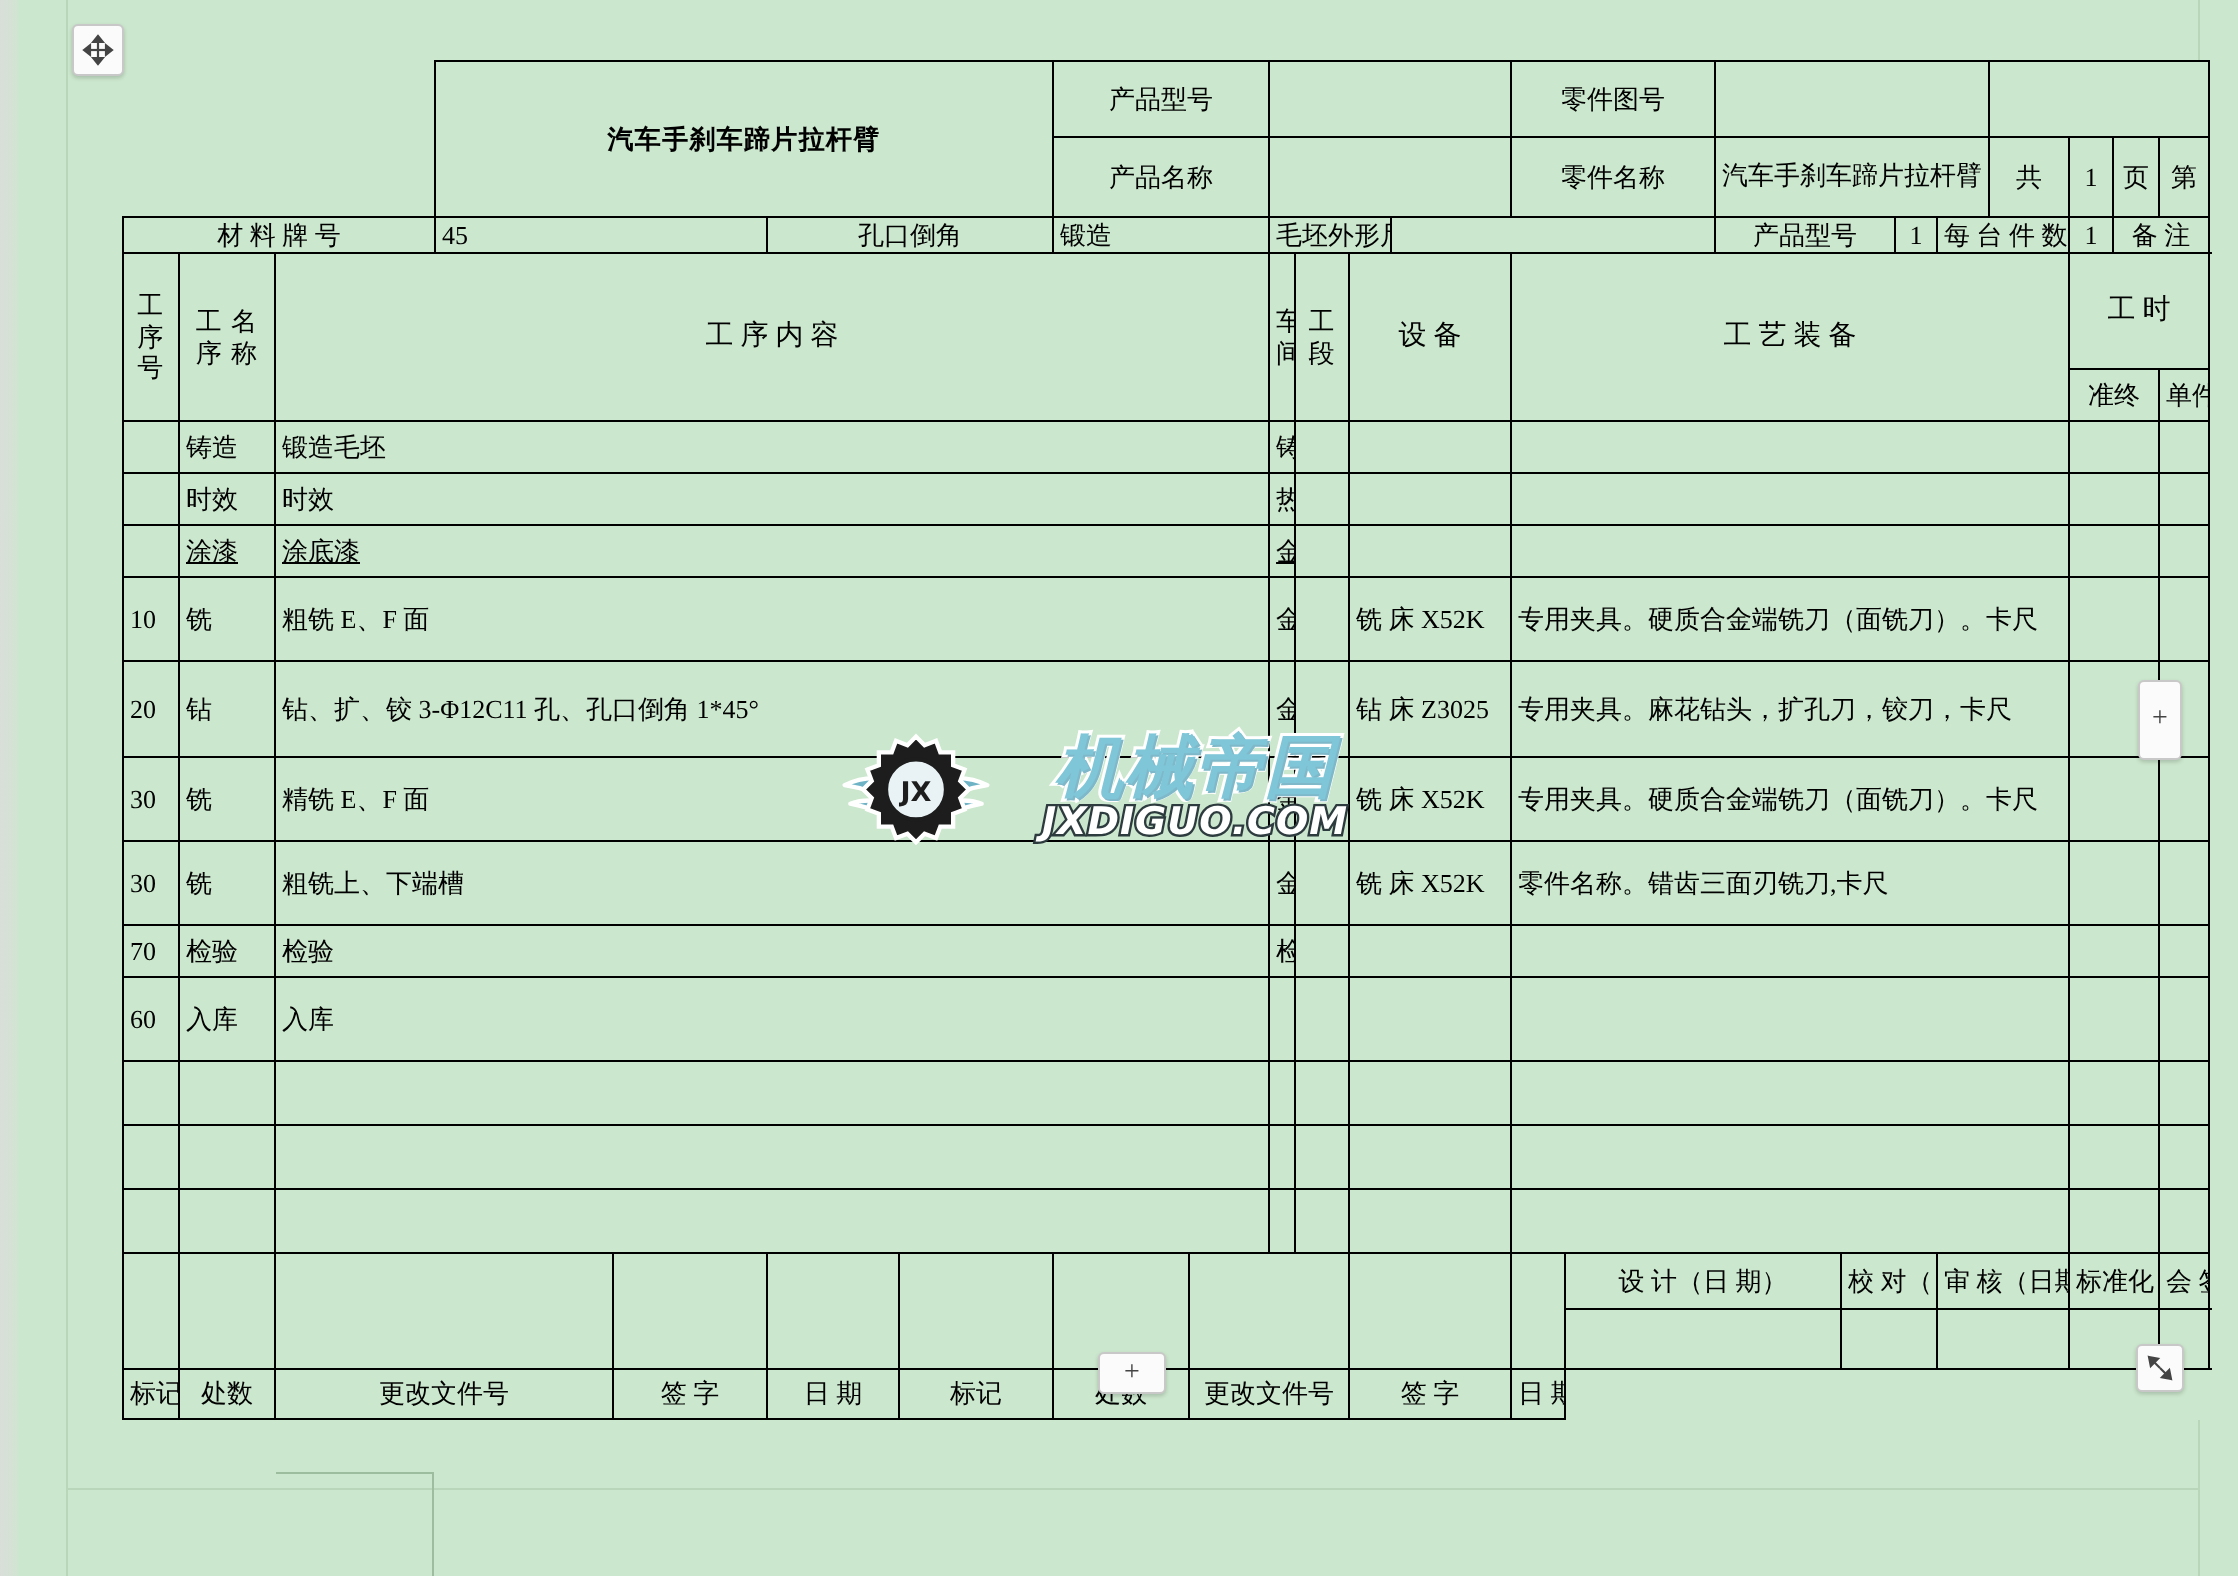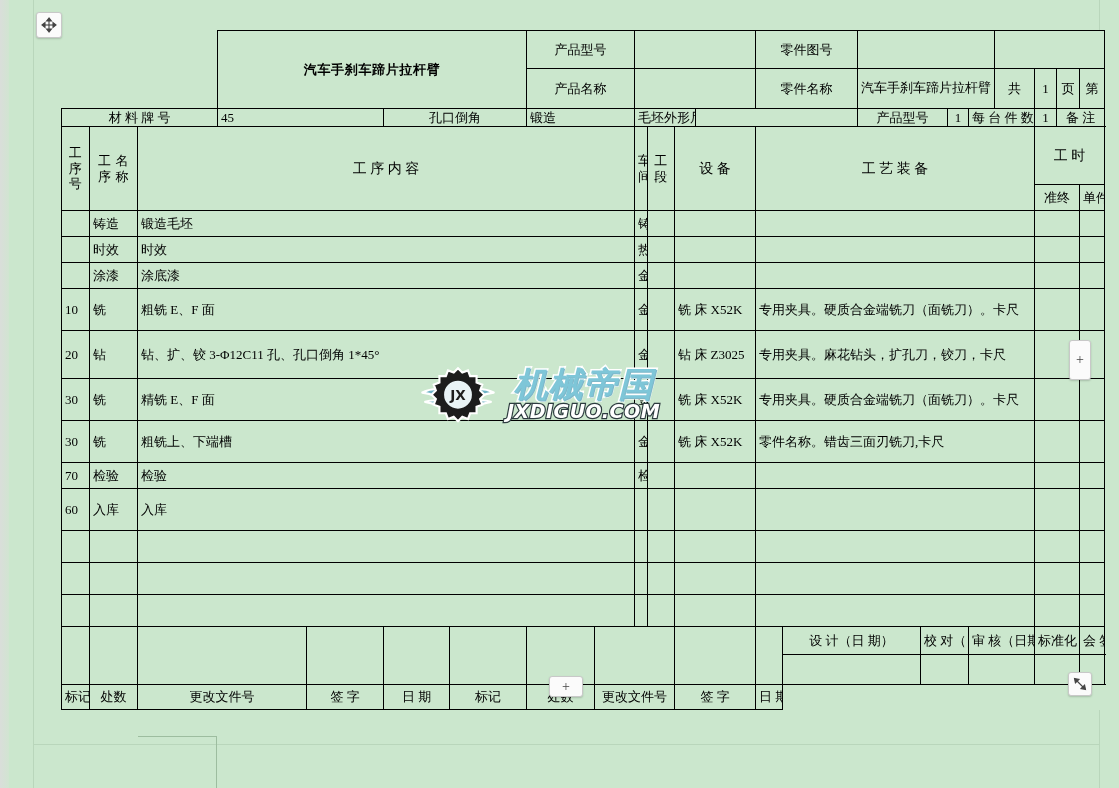--- a/index.html
+++ b/index.html
@@ -57,21 +57,21 @@
   .vstack{display:block;text-align:center;}
   .nb-l{border-left:none !important;}
   .nb-t{border-top:none !important;}
   .sml{font-size:12px;}
   .tiny{font-size:11.5px;}
   .num{font-family:"Liberation Serif","DejaVu Serif",serif;}
 
   
   #watermark{
     position:absolute;left:415px;top:358px;width:300px;height:72px;
-    pointer-events:none;display:flex;align-items:center;gap:6px;
+    pointer-events:none;display:flex;align-items:center;gap:20px;
   }
   #wm-logo{width:86px;height:60px;position:relative;flex:0 0 auto;}
   #wm-text{display:flex;flex-direction:column;align-items:center;line-height:1;font-style:italic;}
   .wm-cn{
     font-size:34px;font-weight:bold;letter-spacing:1px;
     color:#7ec6d8;
     -webkit-text-stroke:3px #ffffff;
     paint-order:stroke fill;
     font-family:"DejaVu Sans","Liberation Sans",sans-serif;
     text-shadow:1px 1px 0 #7fb8c9;
@@ -220,21 +220,21 @@
           <td class="lft"></td>
           <td class="lft">时效</td>
           <td colspan="7" class="lft">时效</td>
           <td class="lft">热</td>
           <td class="lft"></td>
           <td colspan="2" class="lft tiny wrapcell"></td>
           <td colspan="7" class="lft wrapcell"></td>
           <td colspan="2" class="lft"></td>
           <td class="lft"></td>
         </tr>
-        <tr style="height: 26px;">
+        <tr style="height: 26px; text-decoration: underline;">
           <td class="lft"></td>
           <td class="lft">涂漆</td>
           <td colspan="7" class="lft">涂底漆</td>
           <td class="lft">金</td>
           <td class="lft"></td>
           <td colspan="2" class="lft tiny wrapcell"></td>
           <td colspan="7" class="lft wrapcell"></td>
           <td colspan="2" class="lft"></td>
           <td class="lft"></td>
         </tr>

